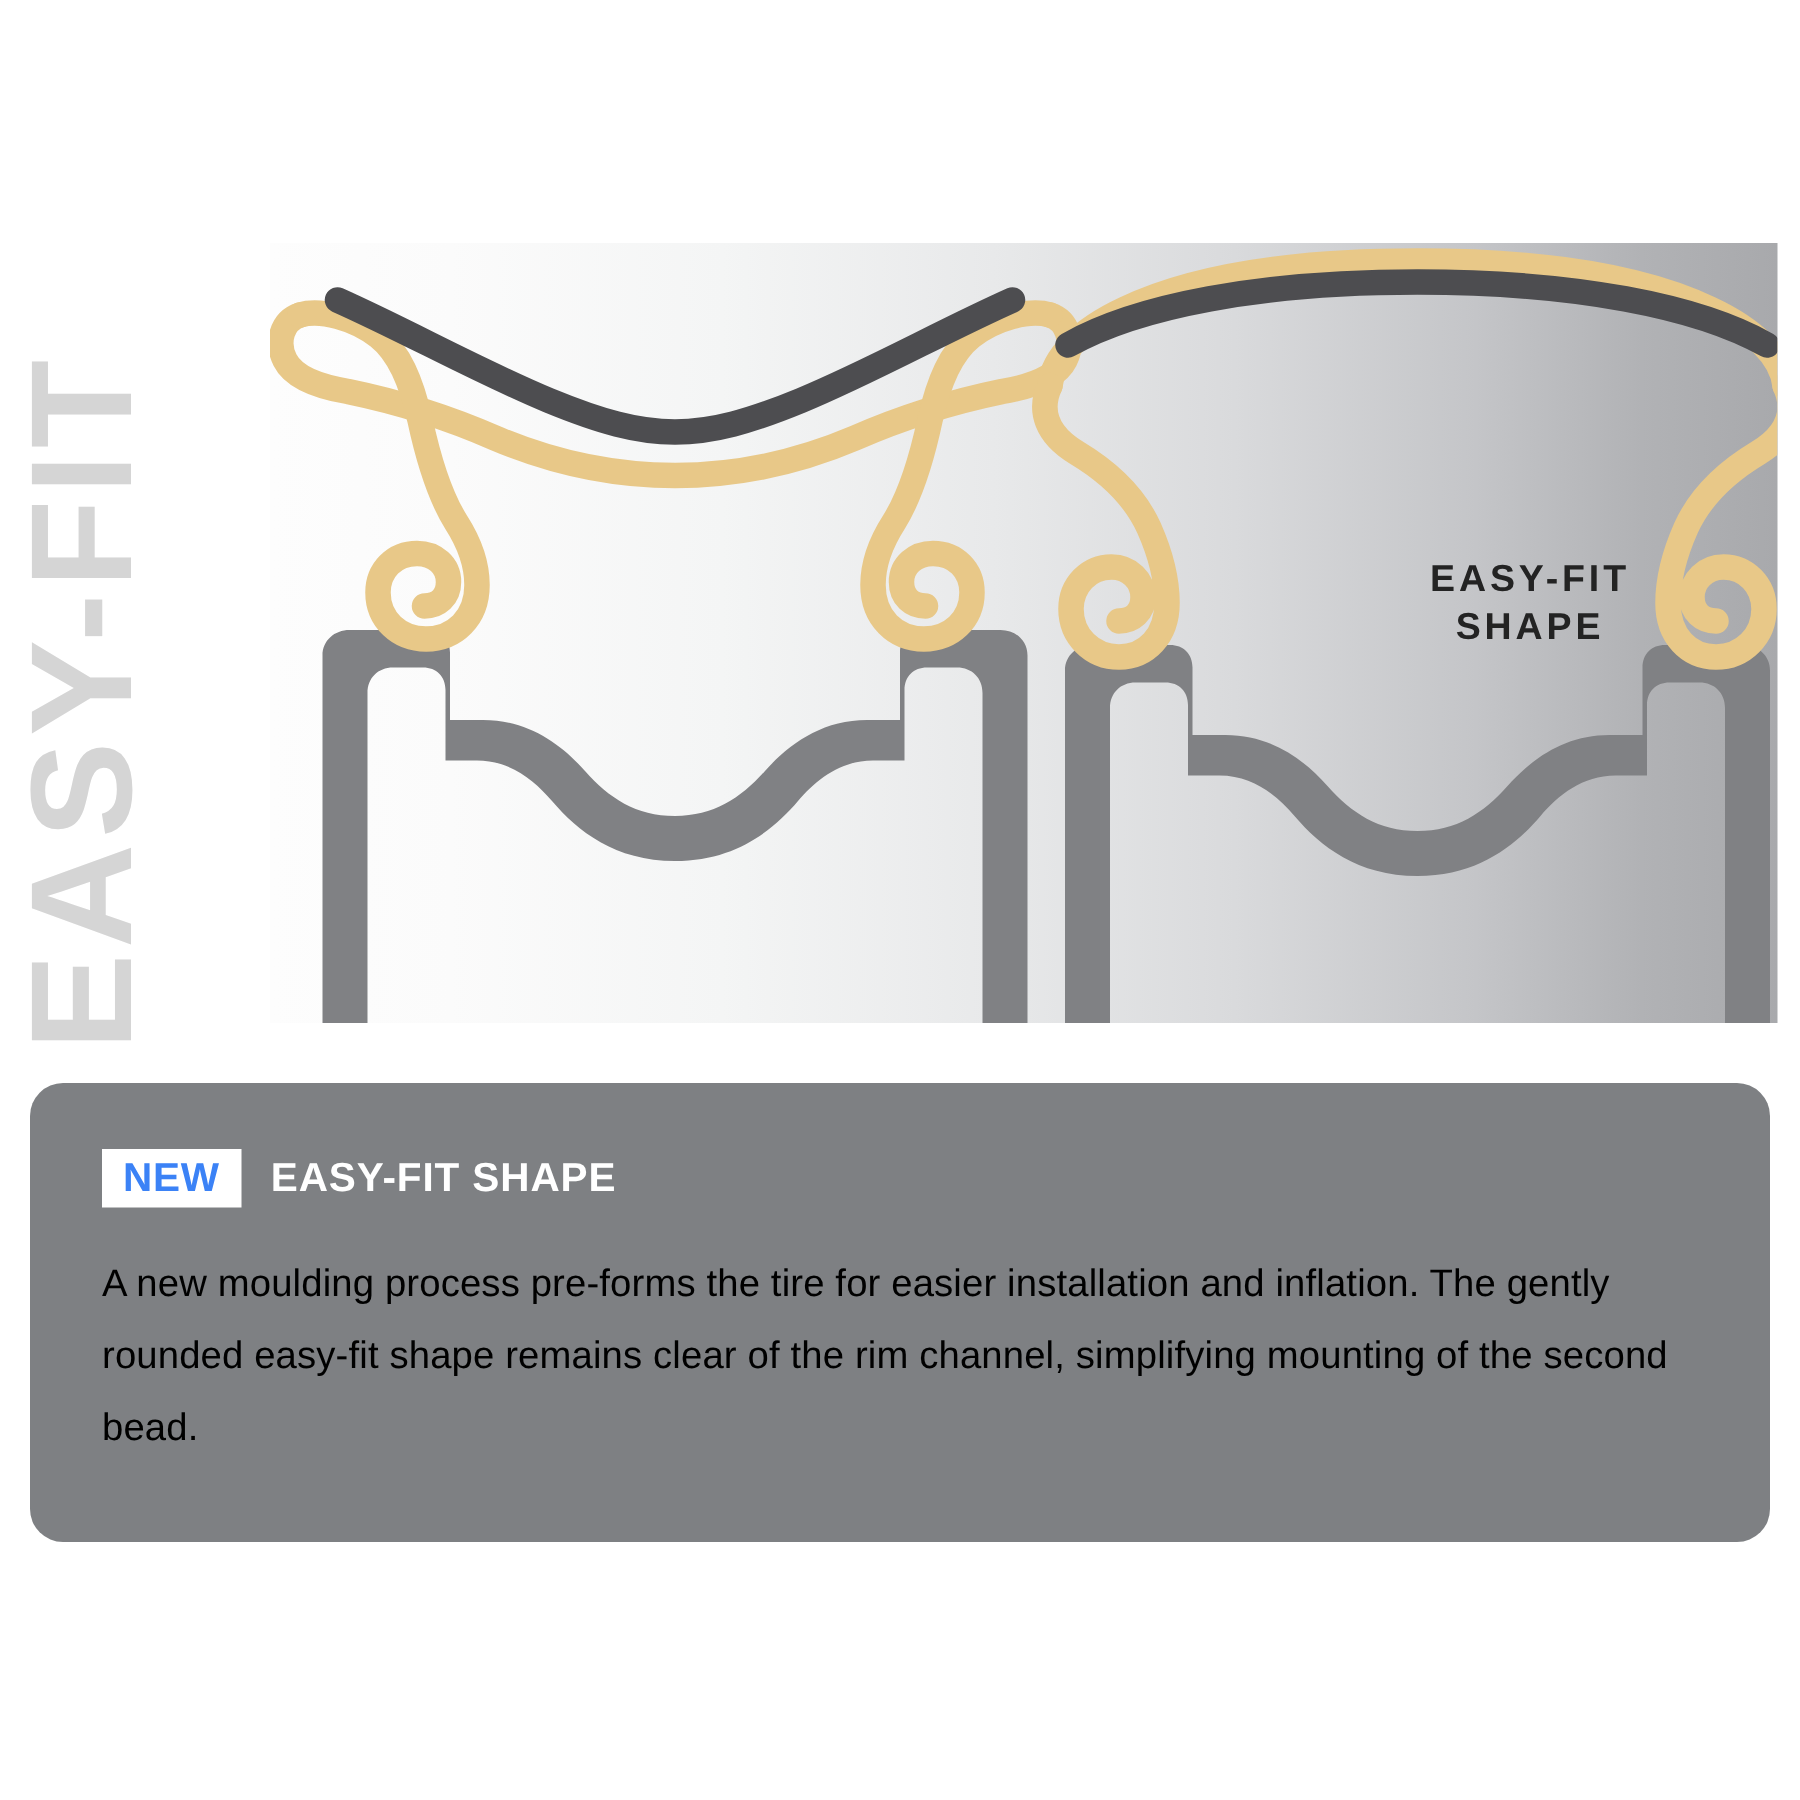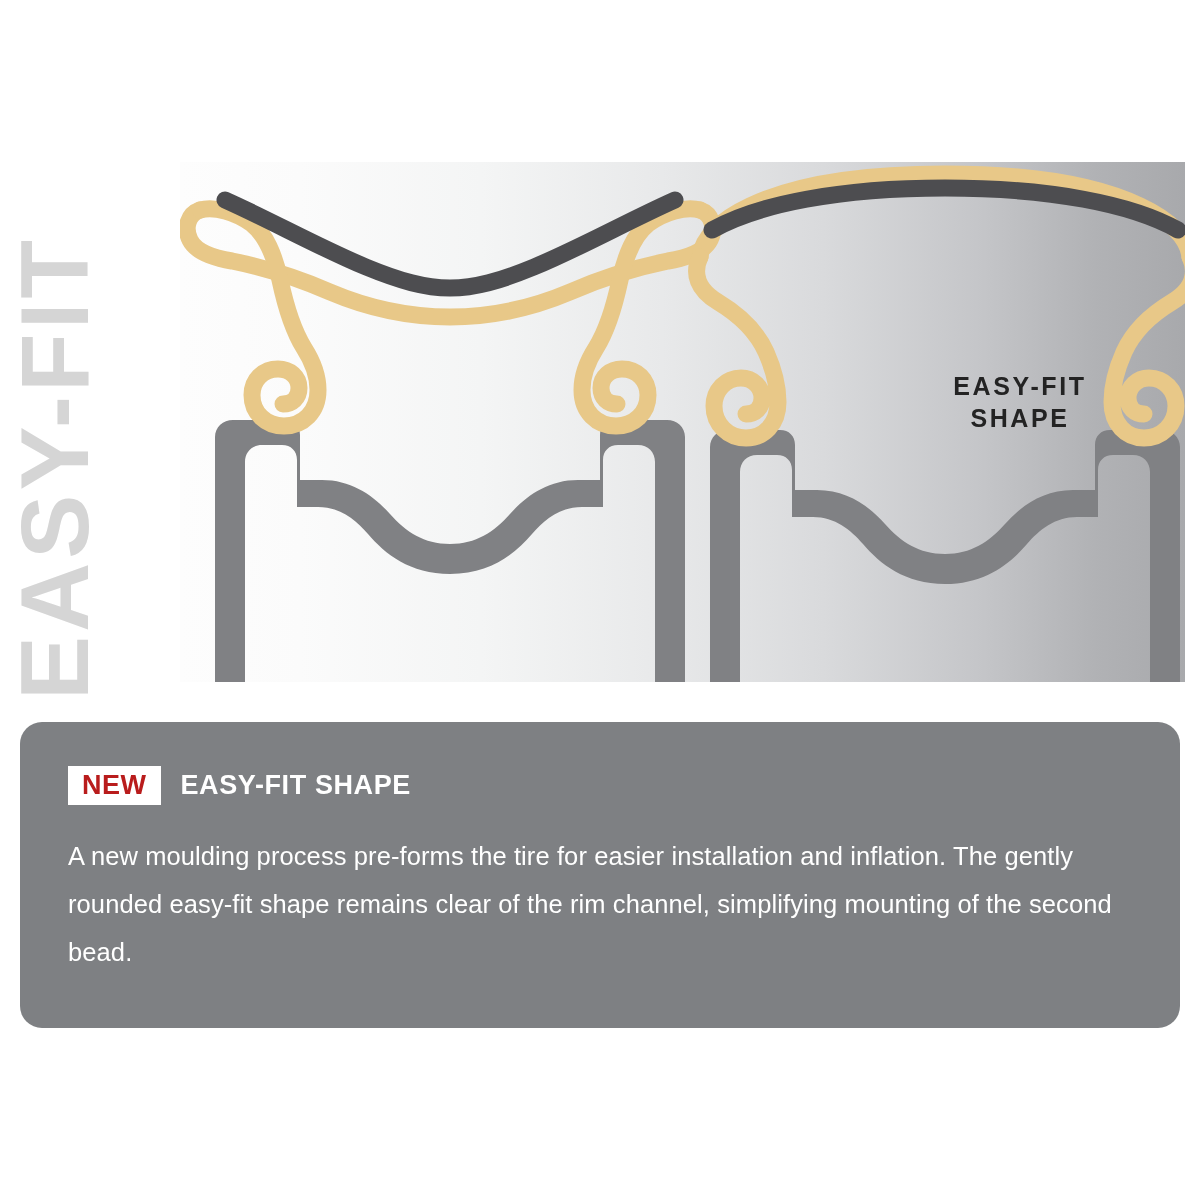--- a/index.html
+++ b/index.html
@@ -66,38 +66,38 @@
     position:absolute;
     left:20px; top:722px;
     width:1160px; height:306px;
     background:#7e8083;
     border-radius:22px;
     padding:46px 48px 0 48px;
   }
   .info-head { display:flex; align-items:center; gap:20px; height:34px; }
   .badge-new {
     background:#ffffff;
-    color:#b91c1c;
+    color:#3b82f6;
     font-size:27px;
     font-weight:bold;
     letter-spacing:0.5px;
     line-height:34px;
     padding:2px 14px 3px 14px;
     display:inline-block;
   }
   .info-title {
     color:#ffffff;
     font-size:27px;
     font-weight:bold;
     letter-spacing:0.6px;
     line-height:34px;
   }
   .info-body {
     margin-top:30px;
-    color:#ffffff;
+    color:#000000;
     font-size:25.5px;
     font-weight:normal;
     line-height:48px;
     max-width:1060px;
     letter-spacing:0.1px;
   }
 </style>
 </head>
 <body>
 

